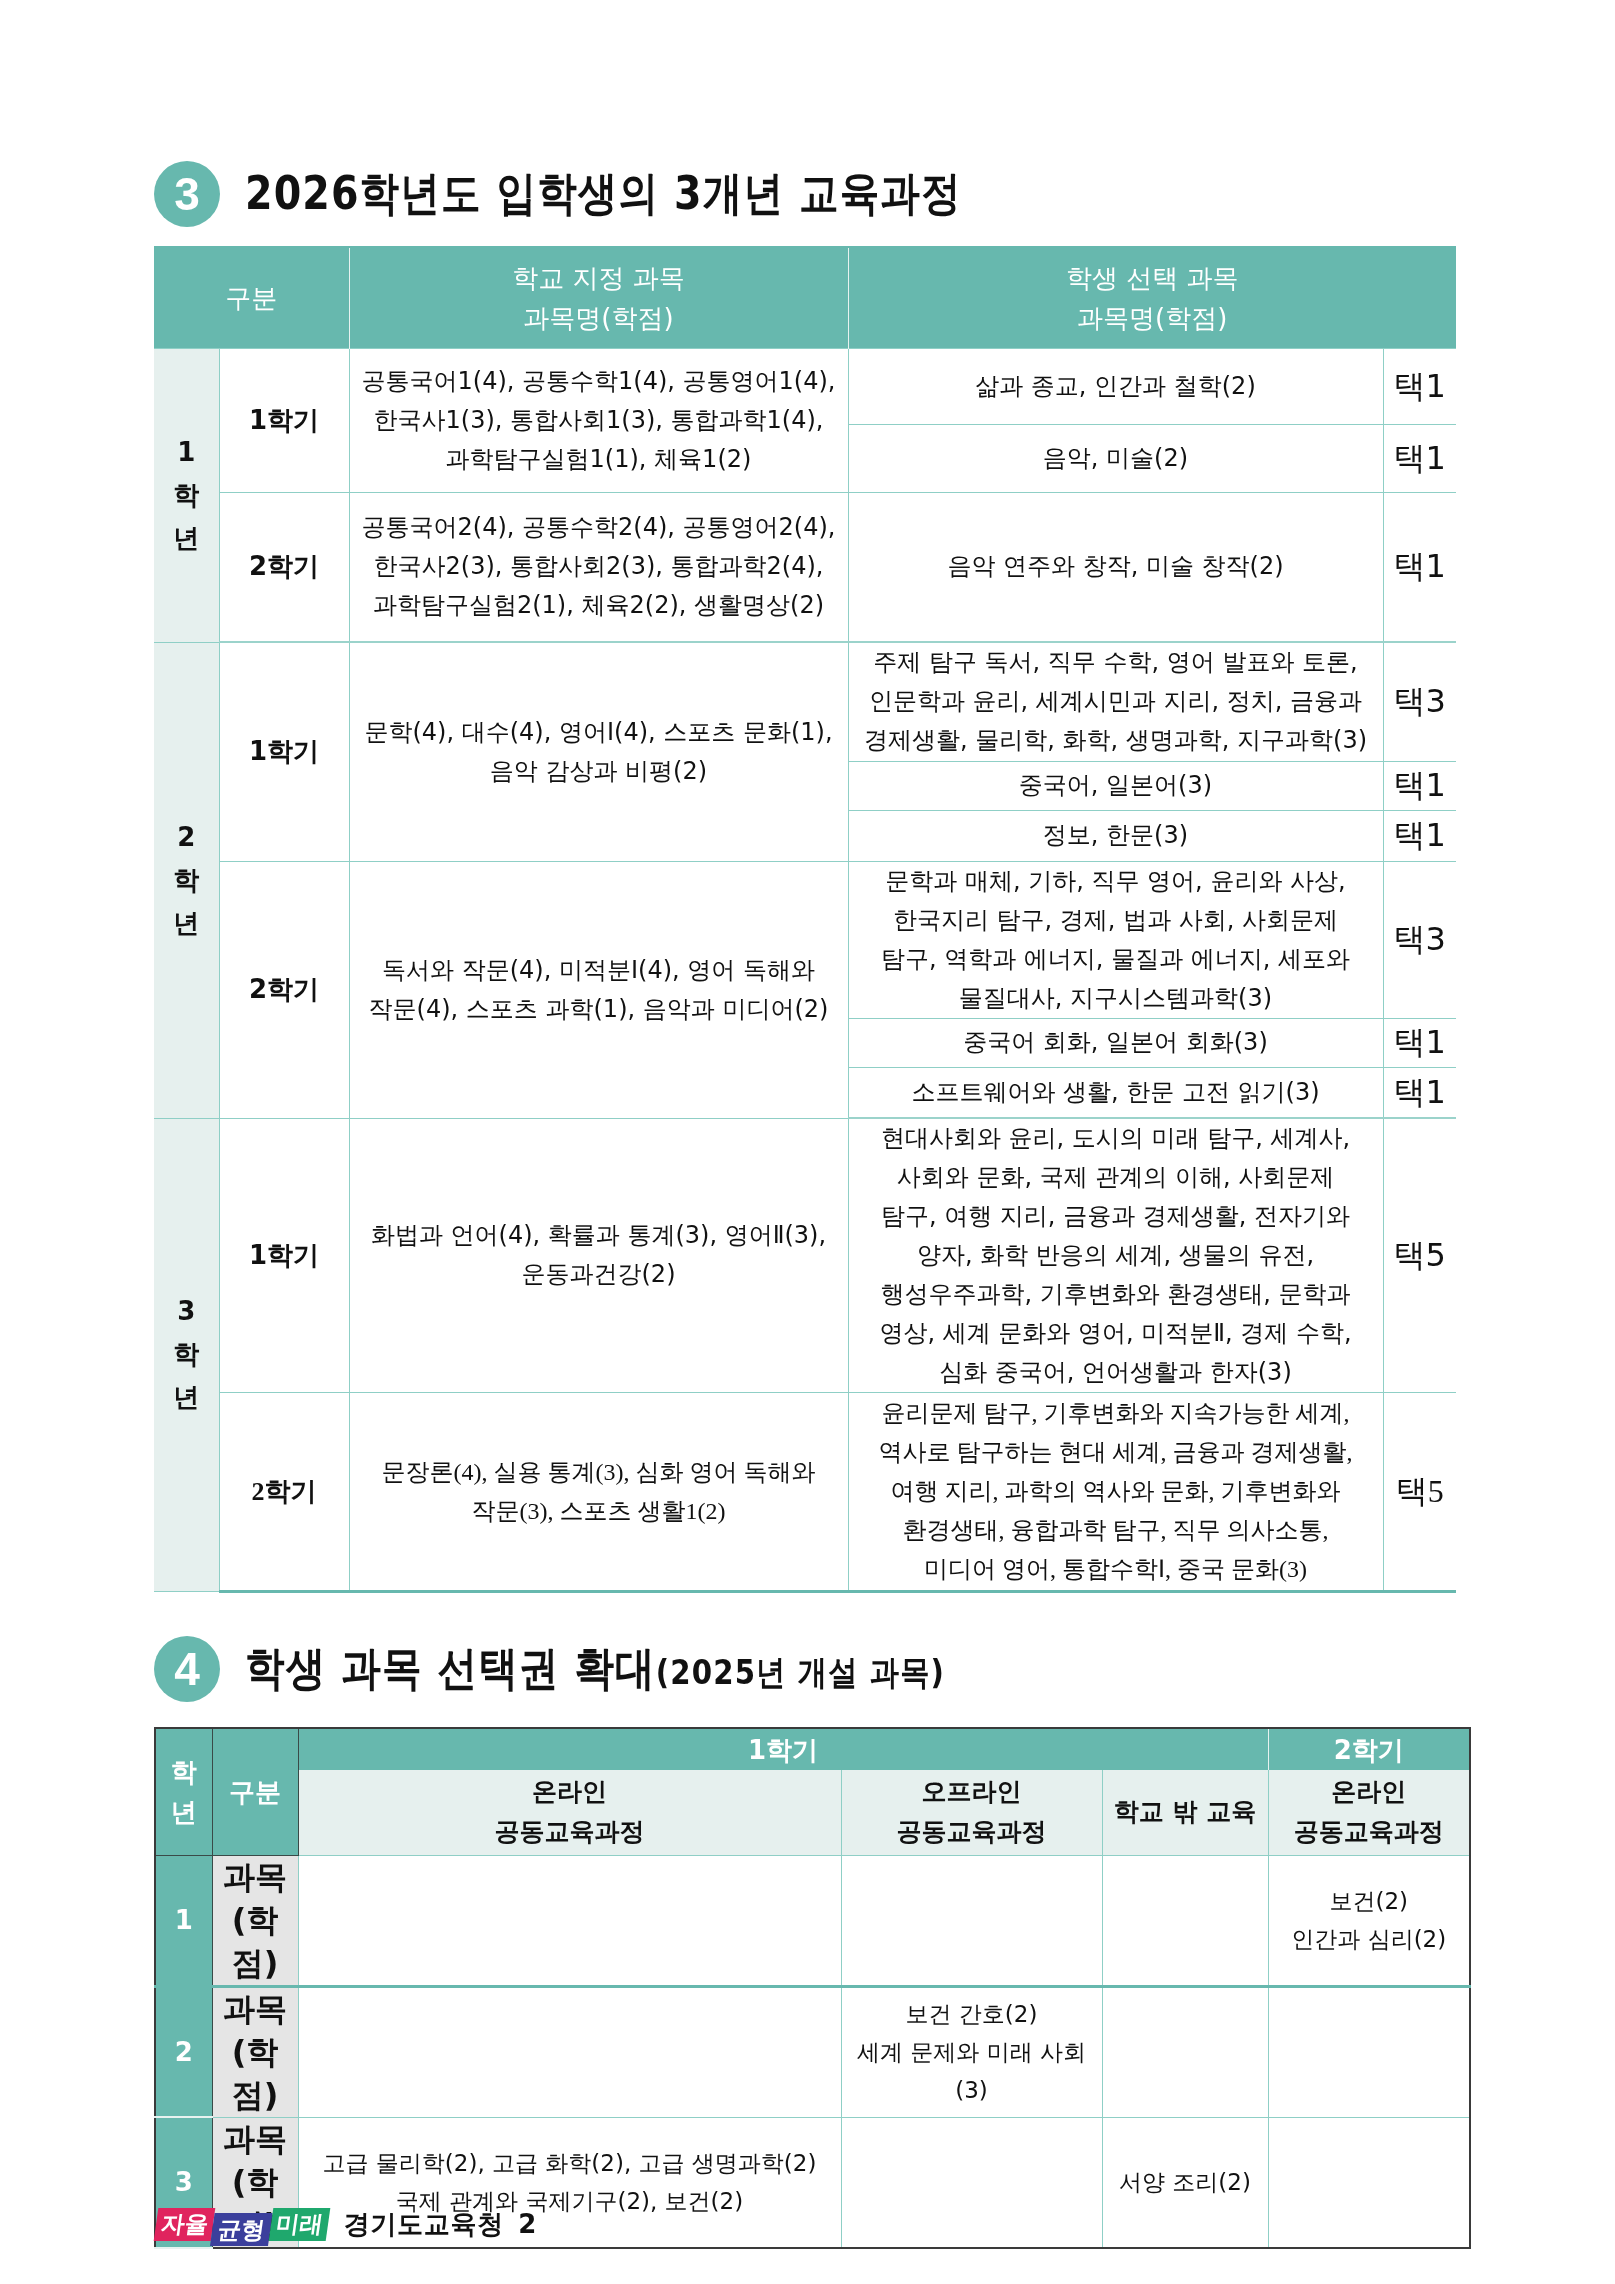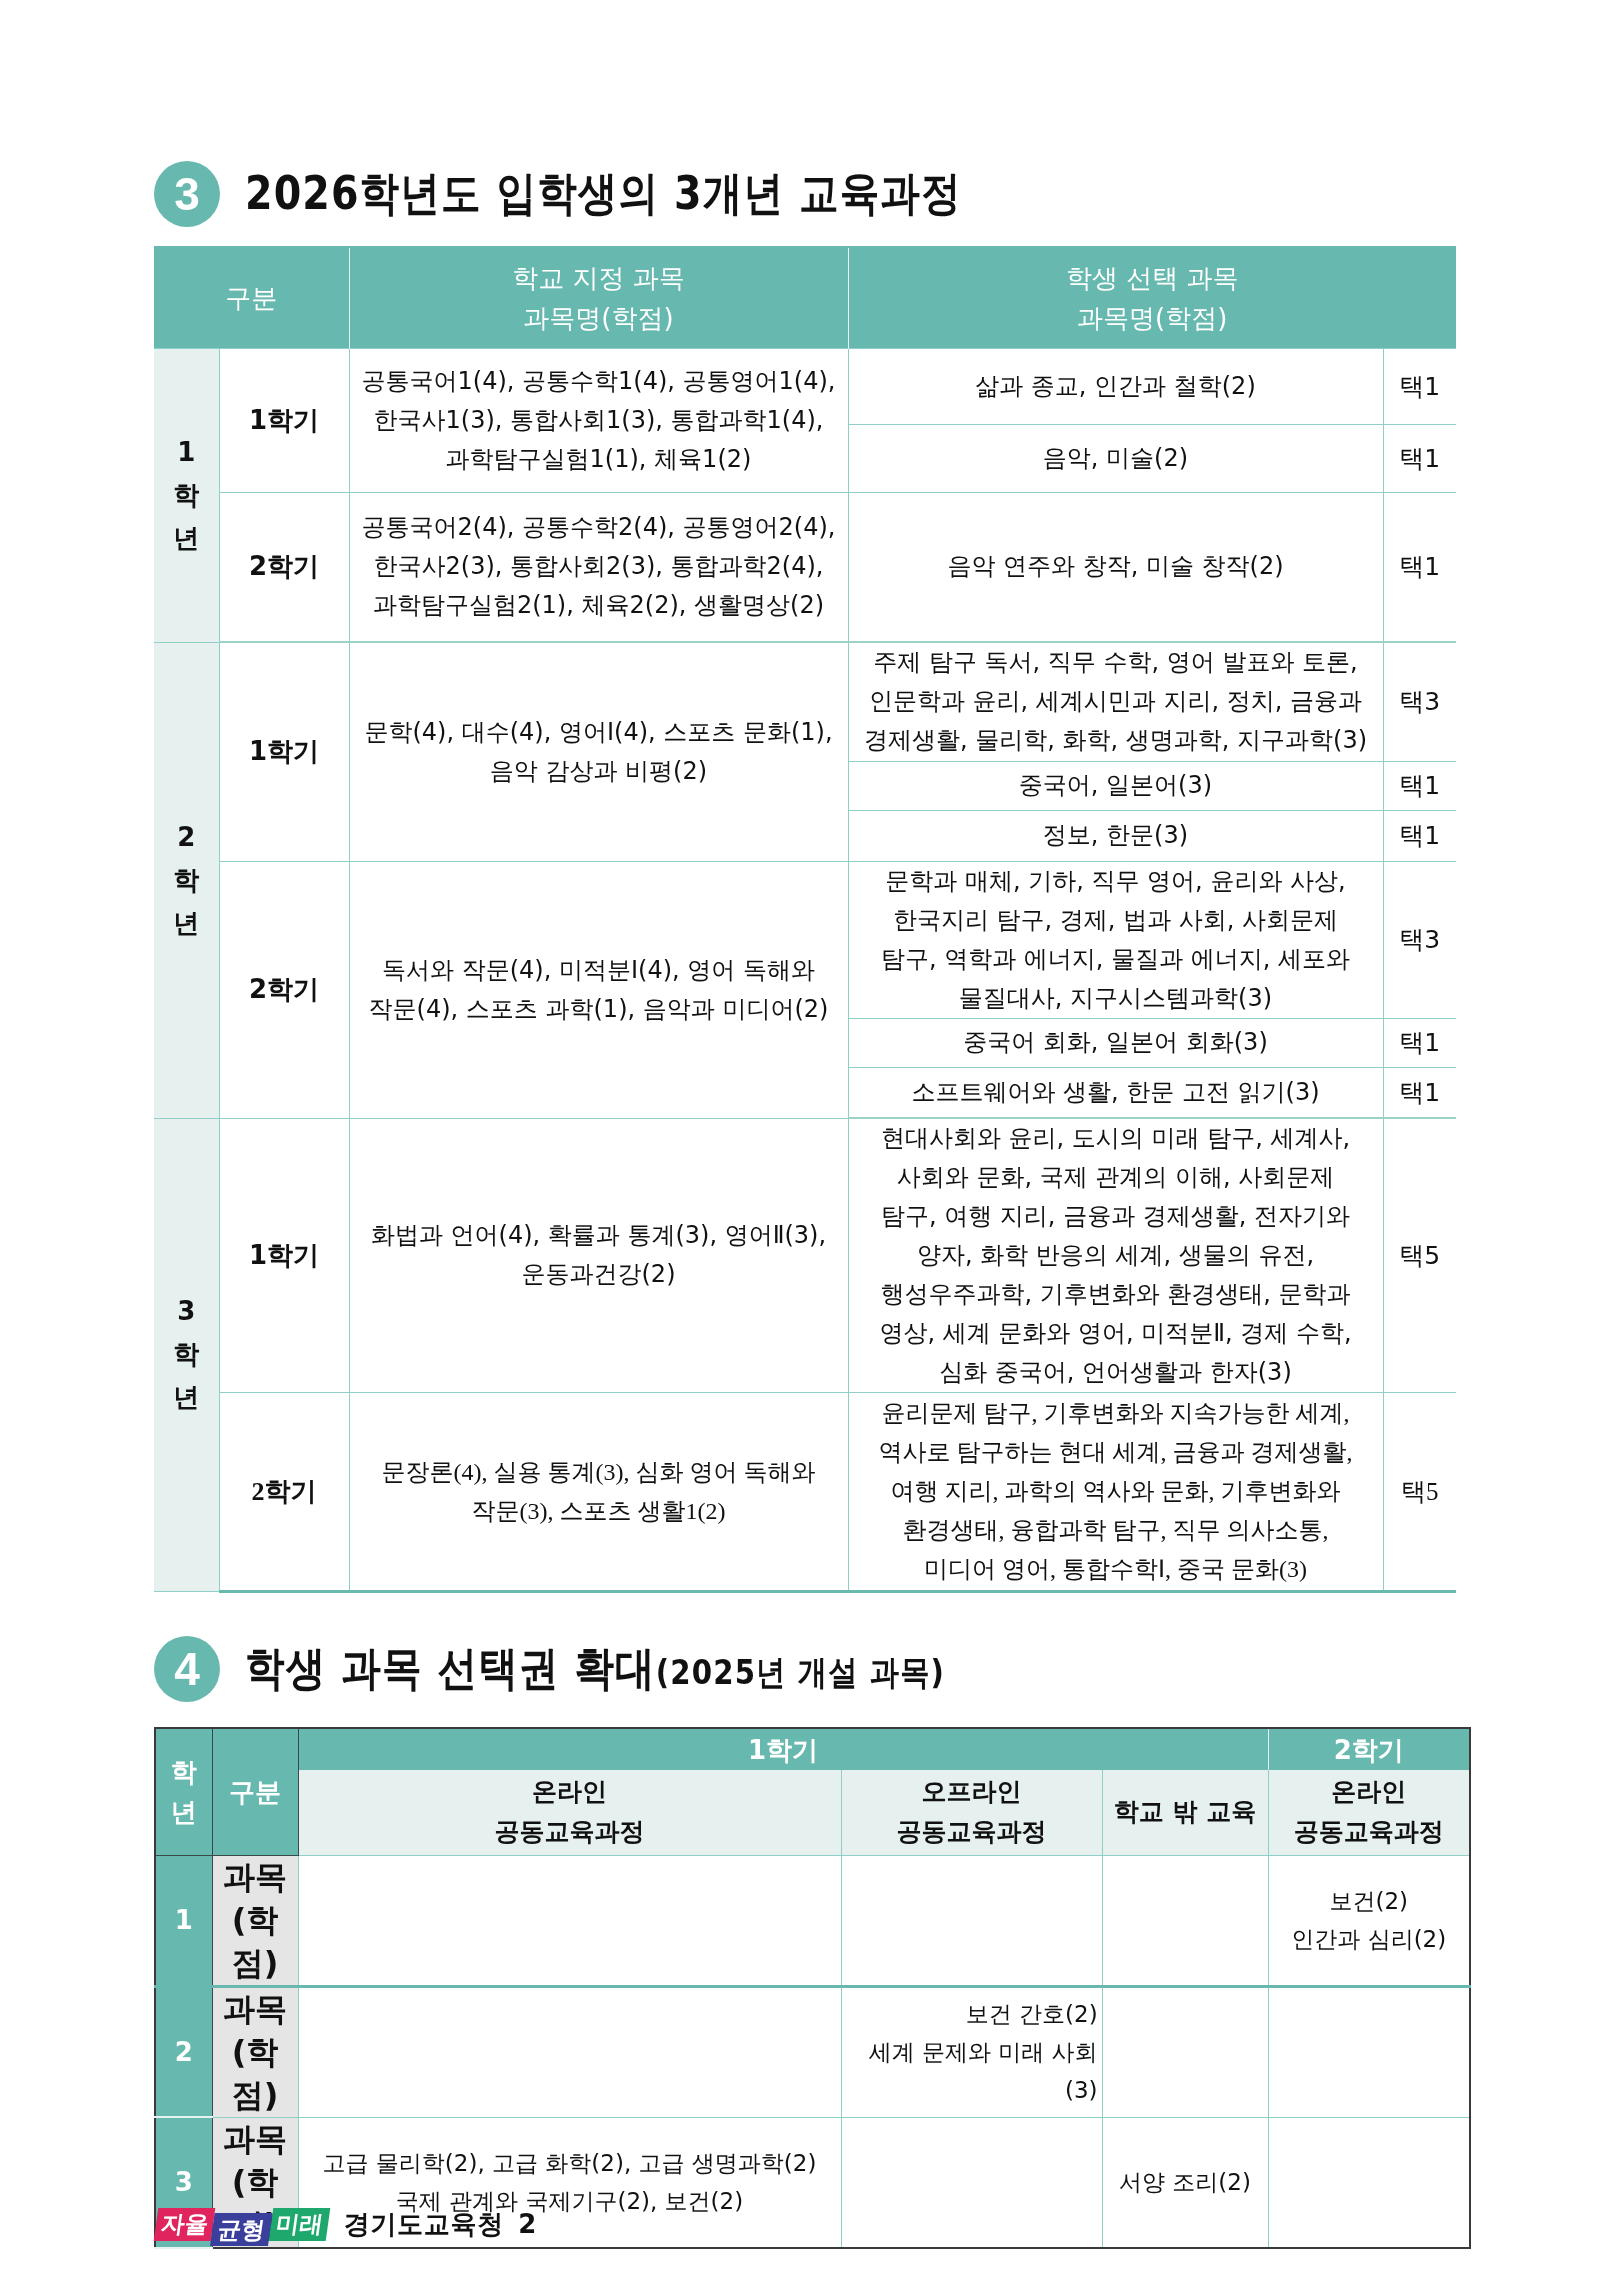--- a/index.html
+++ b/index.html
@@ -10,21 +10,21 @@
   .title-sub { font-size:34px; }
   table { border-collapse:collapse; position:absolute; table-layout:fixed; }
   td, th { text-align:center; vertical-align:middle; padding:0 3.9px; font-weight:normal; }
   
   #t1 { left:154px; top:246px; width:1302px; font-size:24px; line-height:39px; }
   #t1 th { background:#67b8ae; color:#fff; font-size:26px; line-height:40px; border-left:1.3px solid #e8f2f0; border-top:2px solid #67b8ae; }
   #t1 th:first-child { border-left:none; }
   #t1 td { border:1.3px solid #8fcfc6; background:#fff;margin-top:28px; }
   #t1 td.year { background:#e6f0ee; font-weight:bold; font-size:26px; line-height:43px; border-left:none; }
   #t1 td.sem { font-weight:bold; font-size:26px; }
-  #t1 td.pick { font-size:25px; border-right:none; }
+  #t1 td.pick { font-size:32px; border-right:none; }
   #t1 tr.year-end td { border-bottom:2px solid #9bd3cb; }
   #t1 tr.last td { border-bottom:3.3px solid #67b8ae;font-family:Liberation Serif, serif; }
   
   #t2 { left:154px; top:1727px; width:1315px; font-size:23px; line-height:40px; border:2.6px solid #3a3a3a; }
   #t2 th { background:#67b8ae; color:#fff; font-weight:bold; font-size:26px; border:1.3px solid #3a4a48; }
   #t2 th.sub { background:#e6f0ee; color:#111; font-size:25px; border:1.3px solid #8fcfc6; border-top:none; }
   #t2 th.top { border-bottom:none; border-right:1.3px solid #e8f2f0; }
   #t2 td { border:1.3px solid #8fcfc6; background:#fff; }
   #t2 td.yr { background:#67b8ae; color:#fff; font-weight:bold; font-size:26px; border-color:#3a4a48; border-bottom:2px solid #e8f2f0; }
   #t2 td.kind { background:#e5e5e5; font-weight:bold; font-size:32px; line-height:43px; border-left:1.3px solid #3a4a48; }
@@ -258,21 +258,21 @@
           <span class="ml">인간과 심리(2)</span>
         </td>
       </tr>
       <tr style="height: 85px;">
         <td class="yr">2</td>
         <td class="kind">
           <span class="ml">과목</span>
           <span class="ml">(학점)</span>
         </td>
         <td style="line-height: 38px;"></td>
-        <td style="line-height: 38px; text-align: right;">
+        <td style="line-height: 38px;">
           <span class="ml">보건 간호(2)</span>
           <span class="ml">세계 문제와 미래 사회(3)</span>
         </td>
         <td style="line-height: 38px;"></td>
         <td class="sem2" style="line-height: 38px;"></td>
       </tr>
       <tr style="height: 104px;">
         <td class="yr">3</td>
         <td class="kind">
           <span class="ml">과목</span>

